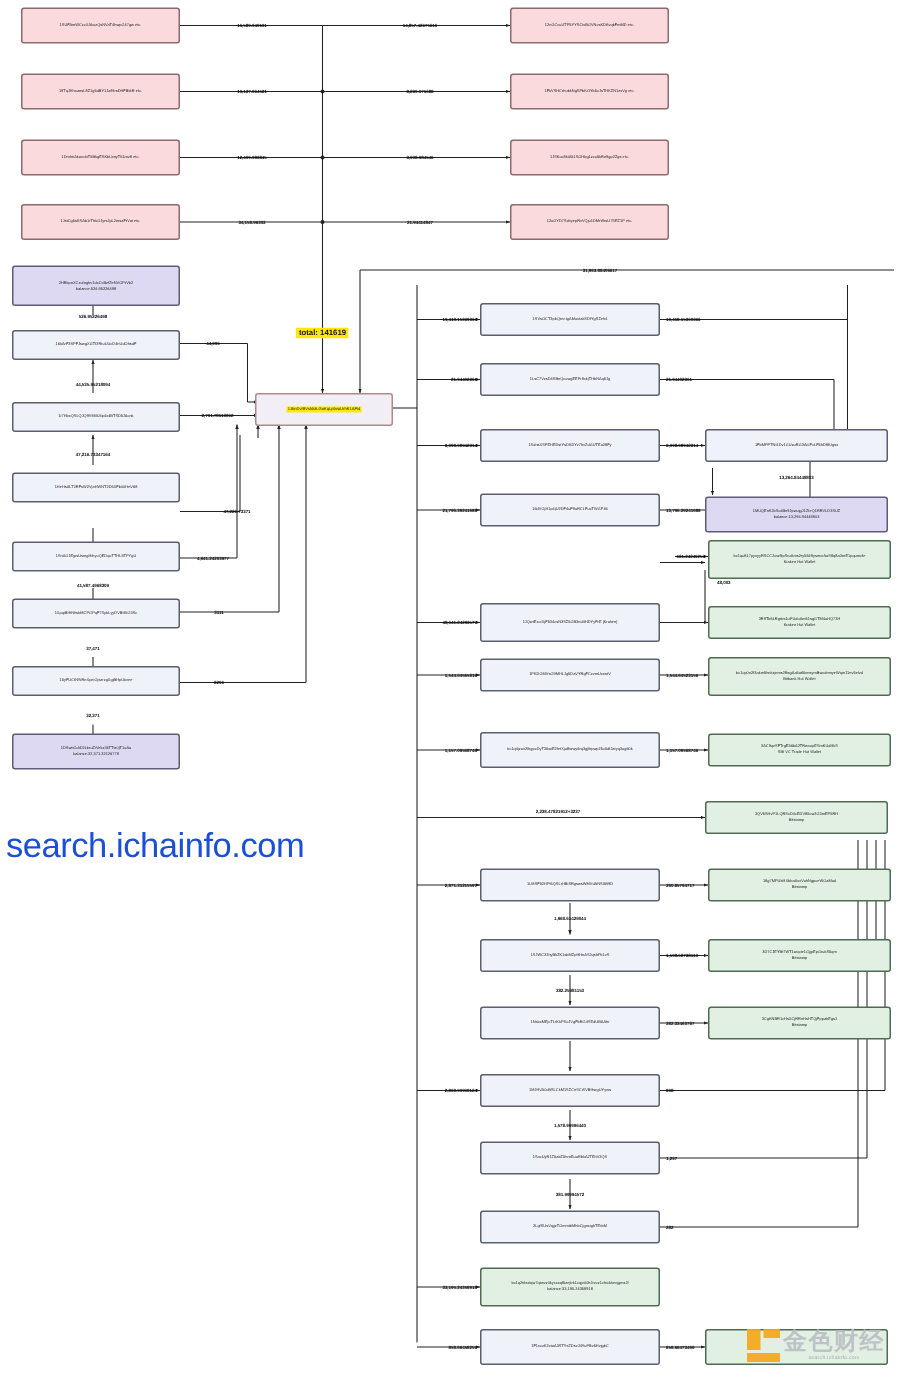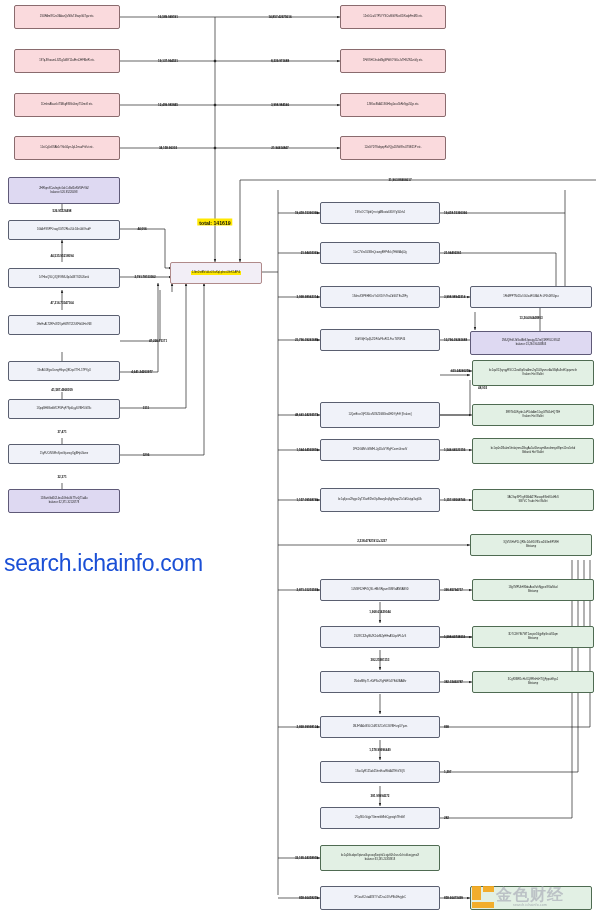--- a/index.html
+++ b/index.html
@@ -83,20 +83,21 @@
     font-weight: normal;
     white-space: nowrap;
     letter-spacing: -0.3px;
   }
   .logo {
     position: absolute;
     display: flex;
     align-items: center;
     gap: 2px;
     opacity: 0.92;
+    margin-left: 26px;
   }
   .logo-mark {
     position: relative;
     width: 22px; height: 22px;
     flex: 0 0 auto;
   }
   .logo-mark i {
     position: absolute;
     background: #f4a81d;
     display: block;

